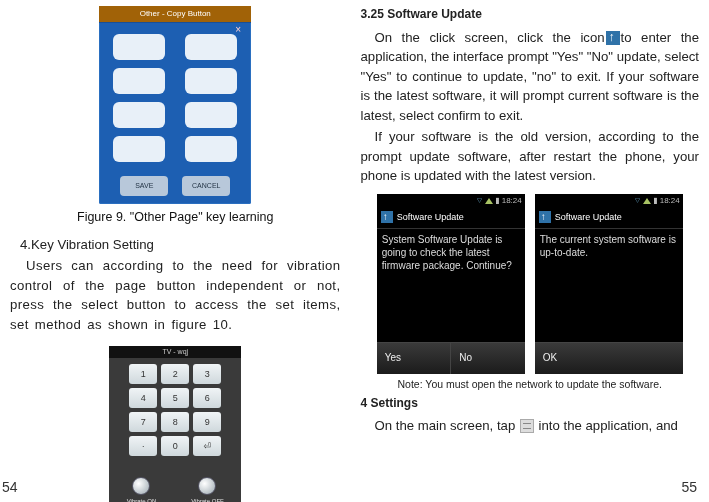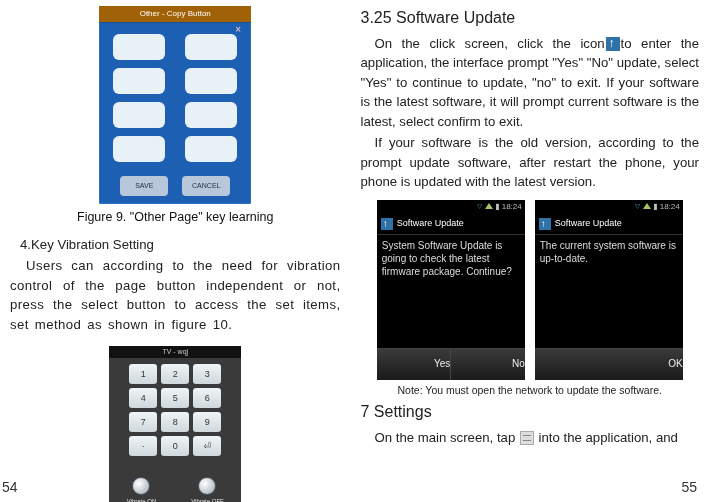--- a/index.html
+++ b/index.html
@@ -192,21 +192,21 @@
   }
   .droid .sb .sig {
     display: inline-block;
     width: 0; height: 0;
     border-left: 4px solid transparent;
     border-right: 4px solid transparent;
     border-bottom: 6px solid #a8c364;
   }
   .droid .hdr {
     display: flex;
-    align-items: flex-end;
+    align-items: flex-start;
     gap: 4px;
     padding: 4px 4px;
     border-bottom: 1px solid #333;
   }
   .droid .hdr .arrow {
     width: 12px; height: 12px;
     background: #2f72a8;
     position: relative;
   }
   .droid .hdr .arrow:after {
@@ -223,38 +223,38 @@
     line-height: 1.3;
   }
   .droid .bbar {
     position: absolute;
     bottom: 0;
     left: 0; right: 0;
     display: flex;
   }
   .droid .bbtn {
     flex: 1;
-    text-align: right;
-    padding: 8px 0;
+    text-align: left;
+    padding: 8px 8px;
     font-size: 10px;
     color: #eee;
     background: linear-gradient(#3a3a3a, #1b1b1b);
     border-top: 1px solid #444;
   }
   .droid .bbtn + .bbtn { border-left: 1px solid #444; }
 
   .note {
     font-size: 10.5px;
     text-align: center;
     margin: 3px 0 2px 0;
   }
 
   .section-heading {
-    font-weight: normal;
-    font-size: 16px;
+    font-weight: bold;
+    font-size: 12px;
     margin: 2px 0 4px 0;
   }
   .bodytext { margin: 2px 0; }
   .indent { text-indent: 14px; }
   .justify { text-align: justify; }
   .stretch { letter-spacing: 0.4px; word-spacing: 2px; }
 
   .inline-icon {
     display: inline-block;
     width: 14px;
@@ -400,21 +400,21 @@
         </div>
         <div class="body">The current system software is up-to-date.</div>
         <div class="bbar">
           <div class="bbtn">OK</div>
         </div>
       </div>
     </div>
 
     <div class="note">Note: You must open the network to update the software.</div>
 
-    <div class="section-heading">7  Settings</div>
+    <div class="section-heading">4  Settings</div>
     <div class="bodytext justify">
       <span style="display:inline-block;width:14px;"></span><span>On the main screen, tap</span>
       <span class="inline-icon settings"></span>
       <span>into the application, and</span>
     </div>
 
     <div class="pagenum right">55</div>
   </div>
 
 </div>

